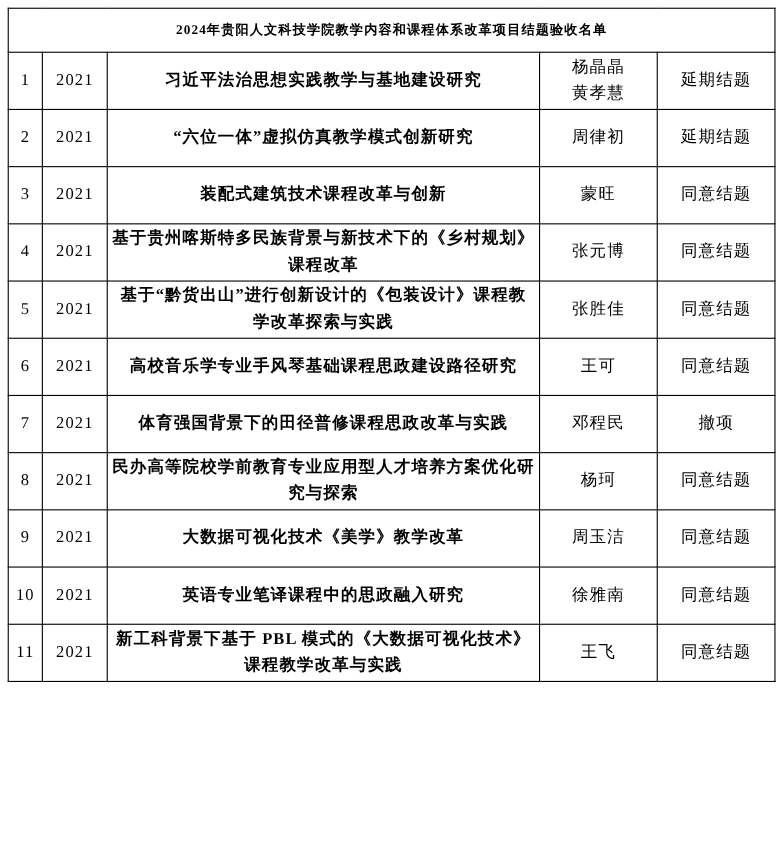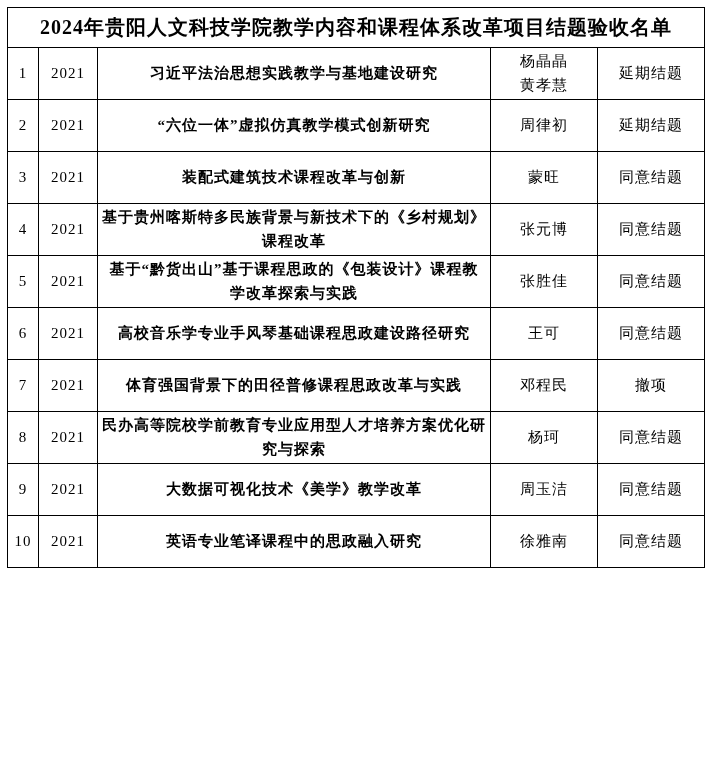--- a/index.html
+++ b/index.html
@@ -23,21 +23,21 @@
     border: 1px solid #000000;
     text-align: center;
     vertical-align: middle;
     padding: 2px 4px;
     letter-spacing: 1px;
     line-height: 1.55;
     overflow: hidden;
   }
   .title-cell {
     font-weight: bold;
-    font-size: 20px;
+    font-size: 12px;
     height: 35px;
     letter-spacing: 1px;
   }
   .col-header {
     font-weight: bold;
     font-size: 15px;
     height: 48px;
   }
   tbody td {
     font-size: 15px;
@@ -95,21 +95,21 @@
       <tr>
         <td>4</td>
         <td>2021</td>
         <td class="project-cell">基于贵州喀斯特多民族背景与新技术下的《乡村规划》课程改革</td>
         <td class="leader-cell">张元博</td>
         <td>同意结题</td>
       </tr>
       <tr>
         <td>5</td>
         <td>2021</td>
-        <td class="project-cell">基于“黔货出山”基于课程思政的《包装设计》课程教学改革探索与实践</td>
+        <td class="project-cell">基于“黔货出山”进行创新设计的《包装设计》课程教学改革探索与实践</td>
         <td class="leader-cell">张胜佳</td>
         <td>同意结题</td>
       </tr>
       <tr>
         <td>6</td>
         <td>2021</td>
         <td class="project-cell">高校音乐学专业手风琴基础课程思政建设路径研究</td>
         <td class="leader-cell">王可</td>
         <td>同意结题</td>
       </tr>
@@ -134,14 +134,21 @@
         <td class="leader-cell">周玉洁</td>
         <td>同意结题</td>
       </tr>
       <tr>
         <td>10</td>
         <td>2021</td>
         <td class="project-cell">英语专业笔译课程中的思政融入研究</td>
         <td class="leader-cell">徐雅南</td>
         <td>同意结题</td>
       </tr>
+      <tr>
+        <td>11</td>
+        <td>2021</td>
+        <td class="project-cell">新工科背景下基于 PBL 模式的《大数据可视化技术》课程教学改革与实践</td>
+        <td class="leader-cell">王飞</td>
+        <td>同意结题</td>
+      </tr>
     </tbody>
 </table>
 
 </body></html>

